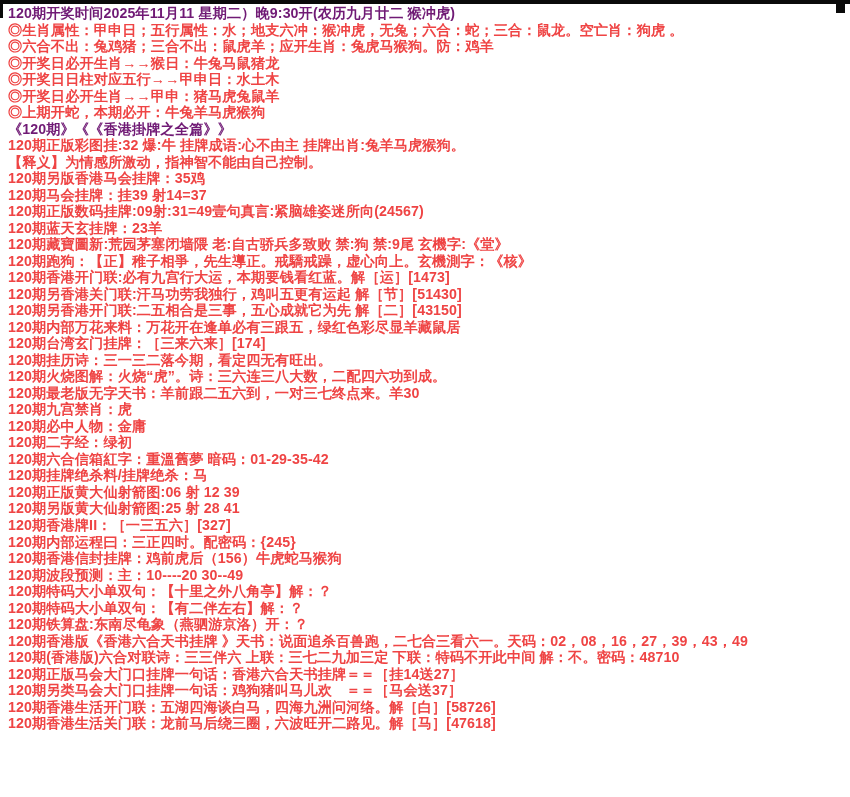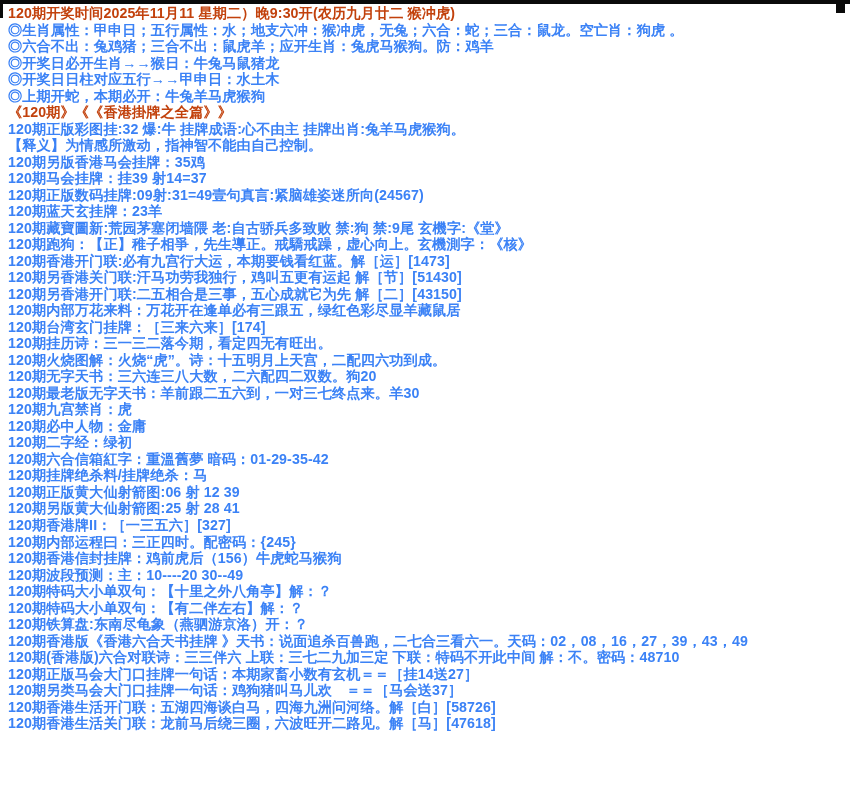--- a/index.html
+++ b/index.html
@@ -41,72 +41,72 @@
     width: 850px;
     padding: 1px 0 0 8px;
     box-sizing: border-box;
   }
   .ln {
     font-size: 14.2px;
     font-weight: 700;
     line-height: 16.52px;
     height: 16.52px;
     white-space: nowrap;
-    color: #3b82f6;
+    color: #ef4444;
     letter-spacing: 0.1px;
   }
-  .ln.red { color: #c2410c; }
+  .ln.red { color: #701a75; }
 </style>
 </head>
 <body>
 
 <div class="frame">
   <div class="top-border"></div>
   <div class="left-tick"></div>
   <div class="corner-notch"></div>
 
   <main class="page">
     <div class="ln red">120期开奖时间2025年11月11 星期二）晚9:30开(农历九月廿二 猴冲虎)</div>
     <div class="ln">◎生肖属性：甲申日；五行属性：水；地支六冲：猴冲虎，无兔；六合：蛇；三合：鼠龙。空亡肖：狗虎 。</div>
     <div class="ln">◎六合不出：兔鸡猪；三合不出：鼠虎羊；应开生肖：兔虎马猴狗。防：鸡羊</div>
     <div class="ln">◎开奖日必开生肖→→猴日：牛兔马鼠猪龙</div>
     <div class="ln">◎开奖日日柱对应五行→→甲申日：水土木</div>
+    <div class="ln">◎开奖日必开生肖→→甲申：猪马虎兔鼠羊</div>
     <div class="ln">◎上期开蛇，本期必开：牛兔羊马虎猴狗</div>
     <div class="ln red">《120期》《《香港掛牌之全篇》》</div>
     <div class="ln">120期正版彩图挂:32 爆:牛 挂牌成语:心不由主 挂牌出肖:兔羊马虎猴狗。</div>
     <div class="ln">【释义】为情感所激动，指神智不能由自己控制。</div>
     <div class="ln">120期另版香港马会挂牌：35鸡</div>
     <div class="ln">120期马会挂牌：挂39 射14=37</div>
     <div class="ln">120期正版数码挂牌:09射:31=49壹句真言:紧脑雄姿迷所向(24567)</div>
     <div class="ln">120期蓝天玄挂牌：23羊</div>
     <div class="ln">120期藏寶圖新:荒园茅塞闭墙隈 老:自古骄兵多致败 禁:狗 禁:9尾 玄機字:《堂》</div>
     <div class="ln">120期跑狗：【正】稚子相爭，先生導正。戒驕戒躁，虚心向上。玄機測字：《核》</div>
     <div class="ln">120期香港开门联:必有九宫行大运，本期要钱看红蓝。解［运］[1473]</div>
     <div class="ln">120期另香港关门联:汗马功劳我独行，鸡叫五更有运起 解［节］[51430]</div>
     <div class="ln">120期另香港开门联:二五相合是三事，五心成就它为先 解［二］[43150]</div>
     <div class="ln">120期内部万花来料：万花开在逢单必有三跟五，绿红色彩尽显羊藏鼠居</div>
     <div class="ln">120期台湾玄门挂牌：［三来六来］[174]</div>
     <div class="ln">120期挂历诗：三一三二落今期，看定四无有旺出。</div>
-    <div class="ln">120期火烧图解：火烧“虎”。诗：十五明月上天宫，二配四六功到成。</div>
-    <div class="ln">120期无字天书：三六连三八大数，二六配四二双数。狗20</div>
+    <div class="ln">120期火烧图解：火烧“虎”。诗：三六连三八大数，二配四六功到成。</div>
     <div class="ln">120期最老版无字天书：羊前跟二五六到，一对三七终点来。羊30</div>
     <div class="ln">120期九宫禁肖：虎</div>
     <div class="ln">120期必中人物：金庸</div>
     <div class="ln">120期二字经：绿初</div>
     <div class="ln">120期六合信箱紅字：重溫舊夢 暗码：01-29-35-42</div>
     <div class="ln">120期挂牌绝杀料/挂牌绝杀：马</div>
     <div class="ln">120期正版黄大仙射箭图:06 射 12 39</div>
     <div class="ln">120期另版黄大仙射箭图:25 射 28 41</div>
     <div class="ln">120期香港牌II：［一三五六］[327]</div>
     <div class="ln">120期内部运程曰：三正四时。配密码：{245}</div>
     <div class="ln">120期香港信封挂牌：鸡前虎后（156）牛虎蛇马猴狗</div>
     <div class="ln">120期波段预测：主：10----20 30--49</div>
     <div class="ln">120期特码大小单双句：【十里之外八角亭】解：？</div>
     <div class="ln">120期特码大小单双句：【有二伴左右】解：？</div>
     <div class="ln">120期铁算盘:东南尽龟象（燕驷游京洛）开：？</div>
     <div class="ln">120期香港版《香港六合天书挂牌 》天书：说面追杀百兽跑，二七合三看六一。天码：02，08，16，27，39，43，49</div>
     <div class="ln">120期(香港版)六合对联诗：三三伴六 上联：三七二九加三定 下联：特码不开此中间 解：不。密码：48710</div>
-    <div class="ln">120期正版马会大门口挂牌一句话：本期家畜小数有玄机＝＝［挂14送27］</div>
+    <div class="ln">120期正版马会大门口挂牌一句话：香港六合天书挂牌＝＝［挂14送27］</div>
     <div class="ln">120期另类马会大门口挂牌一句话：鸡狗猪叫马儿欢　＝＝［马会送37］</div>
     <div class="ln">120期香港生活开门联：五湖四海谈白马，四海九洲问河络。解［白］[58726]</div>
     <div class="ln">120期香港生活关门联：龙前马后绕三圈，六波旺开二路见。解［马］[47618]</div>
   </main>
 </div>
 
 </body></html>

